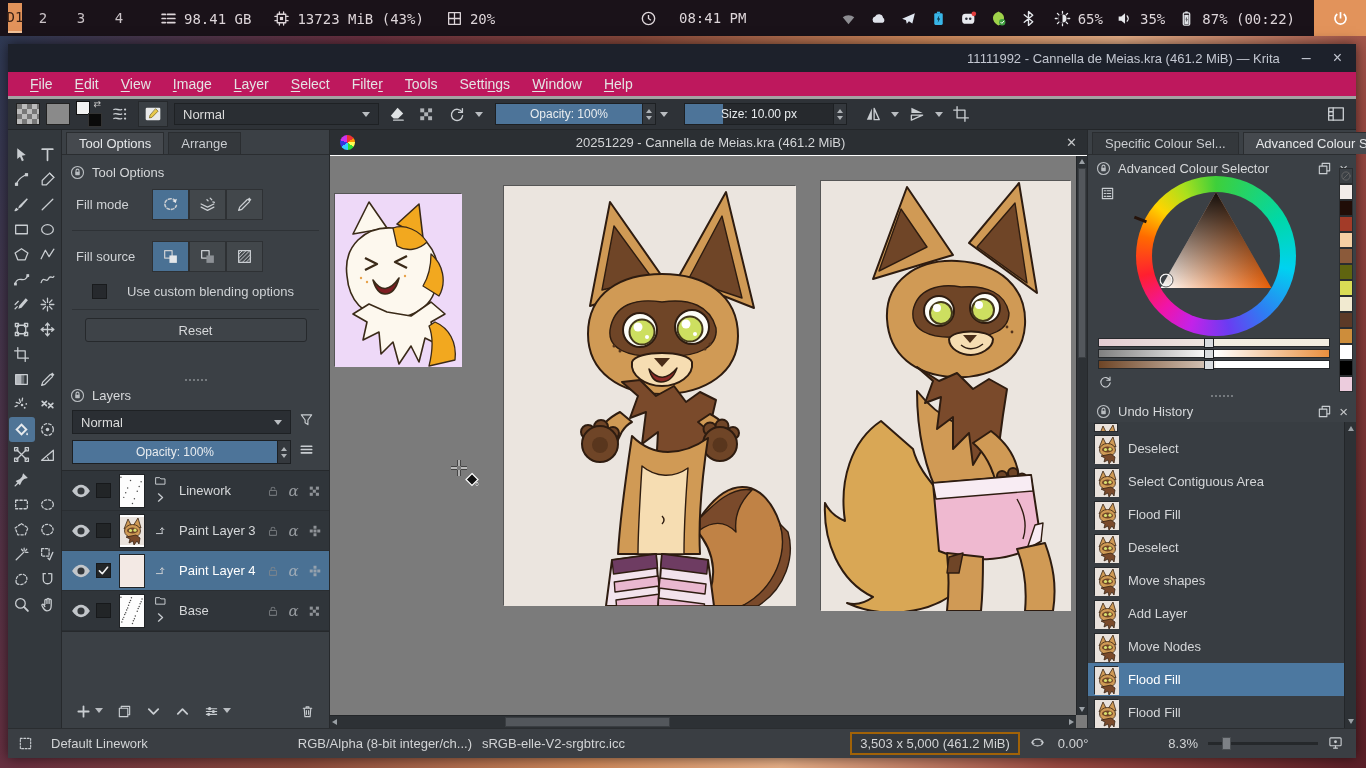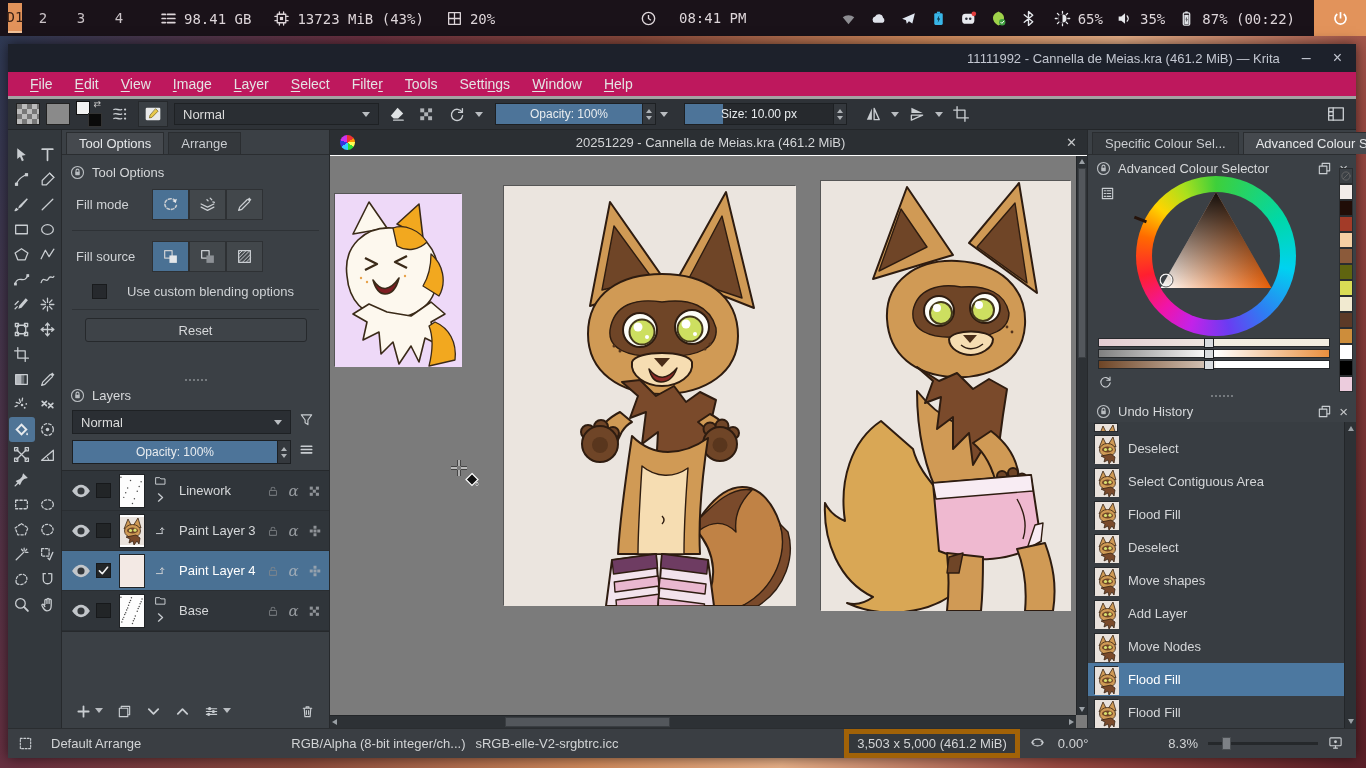--- a/index.html
+++ b/index.html
@@ -125,21 +125,21 @@
   #undo-list { position:absolute; left:0; right:12px; top:292px; bottom:0; overflow:hidden; background:#383d42; }
   .urow { height:33px; display:flex; align-items:center; gap:10px; padding-left:6px; }
   .urow.selected { background:#4c78a0; color:#fff; }
   .uthumb { width:24px; height:28px; border:1px solid #26292c; flex:none; }
   .uname { font-size:13px; color:#d4d6d8; }
   .urow.selected .uname { color:#fff; }
   #undo-sb { position:absolute; right:0; top:292px; bottom:0; width:12px; background:#2d3135; border-left:1px solid #232629; }
   
   #statusbar { height:30px; background:#3a3e43; border-top:1px solid #2a2d30; display:flex; align-items:center;
     padding:0 10px; gap:10px; font-size:13px; color:#d2d4d6; flex:none; }
-  #status-size { border:5px solid #a16207; background:#34383c; padding:2px 8px; }
+  #status-size { border:2px solid #a16207; background:#34383c; padding:2px 8px; }
   #zoom-slider { width:110px; height:3px; background:#25282b; position:relative; }
   #zoom-slider .zthumb { position:absolute; left:14px; top:-5px; width:9px; height:13px; background:#7d8186; border:1px solid #4a4e52; }
   
   #cursor { position:absolute; left:120px; top:303px; width:18px; height:18px; z-index:5; }
   #cursor-bucket { position:absolute; left:134px; top:316px; z-index:5; }
 </style>
 </head>
 <body>
 
 <div id="wallpaper"></div>
@@ -1365,21 +1365,21 @@
       </div>
     </div>
   </div>
 
   <div id="statusbar">
     <span class="hd-ic">
         <svg viewBox="0 0 16 16" fill="none" stroke="#c9cdd1" stroke-width="1.2" stroke-linecap="round" stroke-linejoin="round">
           <rect x="2.5" y="2.5" width="11" height="11" stroke-dasharray="2 1.7"></rect>
         </svg>
       </span>
-    <span style="margin-left:8px;">Default Arrange</span>
+    <span style="margin-left:8px;">Default Linework</span>
     <span style="width:130px;"></span>
     <span>RGB/Alpha (8-bit integer/ch...)</span>
     <span>sRGB-elle-V2-srgbtrc.icc</span>
     <span style="flex:1;"></span>
     <span id="status-size">3,503 x 5,000 (461.2 MiB)</span>
     <span class="hd-ic" style="width:18px;height:18px;">
         <svg viewBox="0 0 16 16" fill="none" stroke="#c9cdd1" stroke-width="1.2" stroke-linecap="round" stroke-linejoin="round">
           <ellipse cx="8" cy="8" rx="5.8" ry="3.6"></ellipse>
           <path d="M2.2 8 L3.6 6.2 M2.2 8 L4.2 9 M13.8 8 L12.4 9.8 M13.8 8 L11.8 7"></path>
         </svg>

